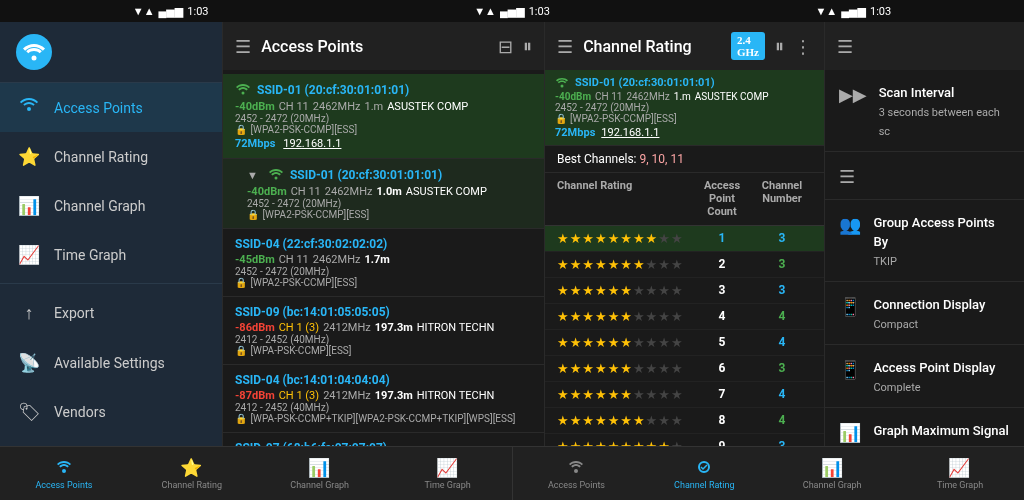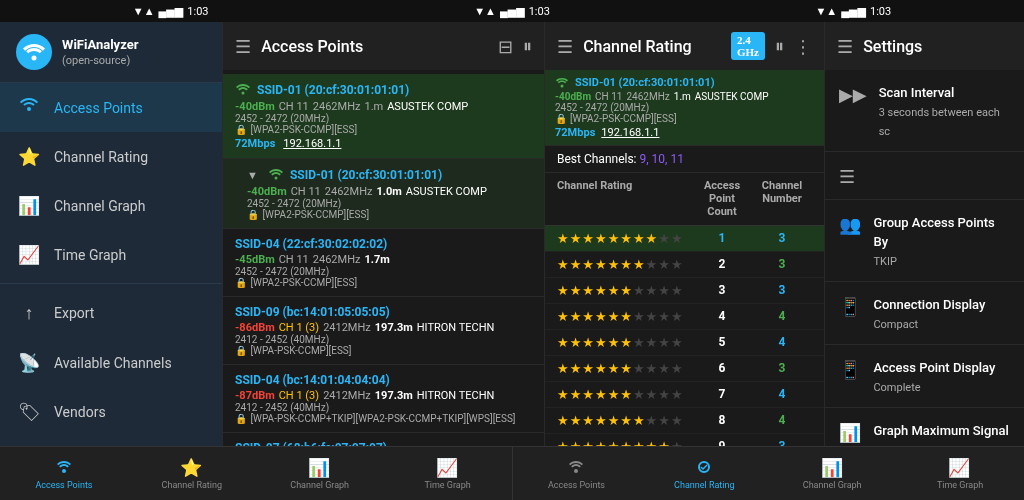--- a/index.html
+++ b/index.html
@@ -42,21 +42,21 @@
     .ap-dbm.good { color: #4caf50; }
     .ap-ch { color: #aaa; }
     .ap-freq { color: #aaa; }
     .ap-name { color: #fff; }
     .ap-speed { color: #29b6f6; font-size: 11px; font-weight: bold; }
     .ap-ip { color: #fff; font-size: 11px; text-decoration: underline; }
 
     
     .cr-panel { background: #1a1a1a; max-width: 280px; }
     .cr-best { color: #fff; font-size: 12px; padding: 6px 12px; border-bottom: 1px solid #2a2a2a; }
-    .cr-best span { color: #8b5cf6; text-align: center; }
+    .cr-best span { color: #fca5a5; text-align: center; }
     .cr-table { flex: 1; overflow-y: auto; }
     .cr-table-header { display: flex; padding: 6px 12px; border-bottom: 1px solid #333; }
     .cr-th { color: #aaa; font-size: 11px; font-weight: bold; }
     .cr-th:first-child { flex: 1; }
     .cr-th:nth-child(2) { width: 60px; text-align: center; }
     .cr-th:nth-child(3) { width: 60px; text-align: center; }
     .cr-row { display: flex; align-items: center; padding: 5px 12px; border-bottom: 1px solid #222; }
     .cr-row.active { background: #1e3a1e; }
     .cr-stars { flex: 1; display: flex; gap: 1px; }
     .star { font-size: 13px; }
@@ -113,24 +113,20 @@
 
   <div class="sidebar">
     <div class="sidebar-header">
       <div class="sidebar-wifi-icon">
         <svg width="22" height="18" viewBox="0 0 22 18" fill="white">
           <path d="M11 4C7.5 4 4.4 5.4 2.1 7.7L0 5.6C3 2.6 7 1 11 1s8 1.6 11 4.6l-2.1 2.1C17.6 5.4 14.5 4 11 4z"></path>
           <path d="M11 8c-2.2 0-4.2.9-5.7 2.3L3.2 8.2C5.3 6.2 8 5 11 5s5.7 1.2 7.8 3.2l-2.1 2.1C15.2 8.9 13.2 8 11 8z"></path>
           <circle cx="11" cy="15" r="2.5"></circle>
         </svg>
       </div>
-      <div>
-        <div class="sidebar-title">WiFiAnalyzer</div>
-        <div class="sidebar-subtitle">(open-source)</div>
-      </div>
     </div>
     <div class="sidebar-nav">
       <div class="sidebar-item active">
         <span class="icon">
           <svg width="20" height="16" viewBox="0 0 20 16" fill="#29b6f6">
             <path d="M10 6C8.3 6 6.8 6.7 5.7 7.8L4.3 6.4C5.8 5 7.8 4 10 4s4.2 1 5.7 2.4l-1.4 1.4C13.2 6.7 11.7 6 10 6z"></path>
             <path d="M10 2C7 2 4.3 3.3 2.3 5.3L.9 3.9C3.3 1.5 6.5 0 10 0s6.7 1.5 9.1 3.9l-1.4 1.4C15.7 3.3 13 2 10 2z"></path>
             <circle cx="10" cy="11" r="2"></circle>
           </svg>
         </span>
@@ -148,21 +144,21 @@
         <span class="icon">📈</span>
         <span>Time Graph</span>
       </div>
       <div class="sidebar-divider"></div>
       <div class="sidebar-item">
         <span class="icon">↑</span>
         <span>Export</span>
       </div>
       <div class="sidebar-item">
         <span class="icon">📡</span>
-        <span>Available Channels</span>
+        <span>Available Settings</span>
       </div>
       <div class="sidebar-item">
         <span class="icon">🏷</span>
         <span>Vendors</span>
       </div>
       <div class="sidebar-item">
         
         
       </div>
 
@@ -482,21 +478,20 @@
             </div>
             <div class="cr-ch-num">9</div>
             <div class="cr-ap-count blue">3</div>
           </div>
         </div>
     </div>
 
     <div class="panel settings-panel" style="display:flex; flex-direction:column;">
       <div class="settings-header">
         <span style="color:#aaa; font-size:18px;">☰</span>
-        <span style="flex:1; font-size:16px; color:#fff; font-weight:500;">Settings</span>
       </div>
       <div class="settings-list" id="settings-list">
       <div class="settings-item">
             <span class="settings-item-icon">▶▶</span>
             <div class="settings-item-text"><span class="label">Scan Interval</span><br><span class="value">3 seconds between each sc</span></div>
           </div>
           <div class="settings-item">
             <span class="settings-item-icon">☰</span>
           </div>
           <div class="settings-item">

